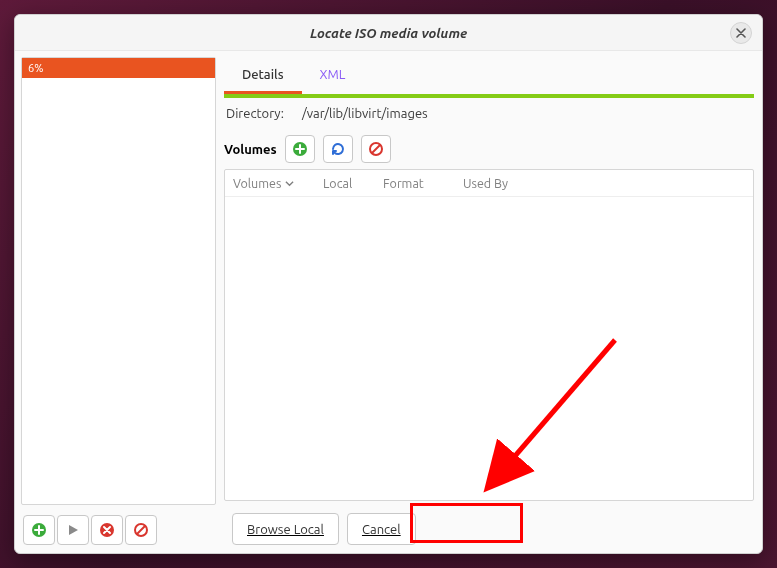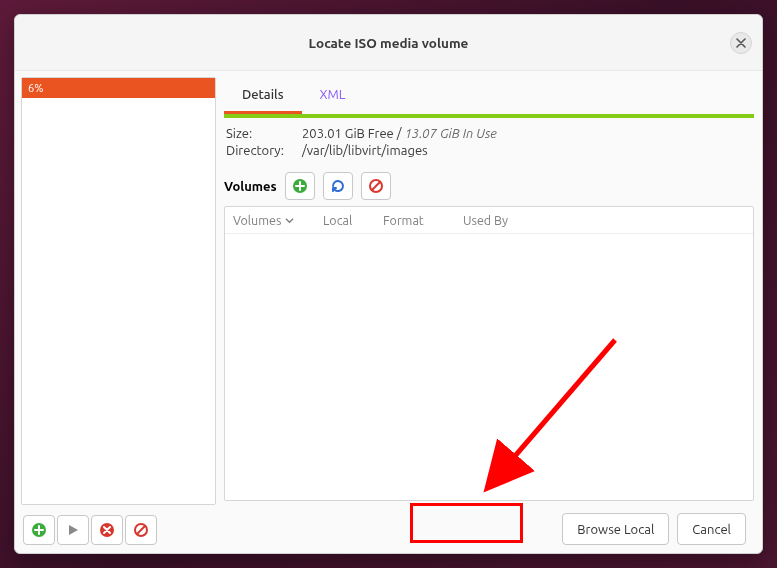--- a/index.html
+++ b/index.html
@@ -20,28 +20,29 @@
     right: 14px;
     bottom: 14px;
     background: #fafafa;
     border: 1px solid #d0d0d0;
     border-radius: 6px;
     display: flex;
     flex-direction: column;
     box-shadow: 0 6px 24px rgba(0,0,0,0.35);
   }
   .titlebar {
-    height: 56px;
+    height: 36px;
     display: flex;
     align-items: center;
     justify-content: center;
     border-bottom: 1px solid #e8e8e8;
     background: #f5f5f5;
     position: relative;
     border-radius: 6px 6px 0 0;
+    font-style: italic;
   }
   .titlebar .title {
     font-weight: 700;
     color: #3a3a3a;
     font-size: 13.5px;
   }
   .titlebar .close {
     position: absolute;
     right: 10px;
     top: 50%;
@@ -175,23 +176,24 @@
     border-bottom: 1px solid #eee;
   }
   .vol-head .col { display: flex; align-items: center; gap: 4px; }
   .vol-head .c1 { width: 90px; }
   .vol-head .c2 { width: 60px; }
   .vol-head .c3 { width: 80px; }
   .vol-head .c4 { flex: 1; }
   .vol-body { flex: 1; }
   .footer {
     display: flex;
-    justify-content: flex-end;
+    justify-content: flex-start;
     gap: 8px;
     padding: 6px 8px 8px 8px;
+    text-decoration: underline;
   }
   .btn {
     height: 32px;
     padding: 0 14px;
     background: #fff;
     border: 1px solid #c8c8c8;
     border-radius: 4px;
     font-size: 13px;
     color: #333;
     cursor: pointer;
@@ -262,28 +264,20 @@
     </div>
 
     <div class="main">
 
       <div class="tabs">
         <div class="tab active">Details</div>
         <div class="tab">XML</div>
       </div>
 
       <div class="info">
-        <div class="info-row">
-          <div class="label">Size:</div>
-          <div>
-            <span>203.01 GiB Free</span>
-            <span> / </span>
-            <span class="inuse">13.07 GiB In Use</span>
-          </div>
-        </div>
         <div class="info-row">
           <div class="label">Directory:</div>
           <div>/var/lib/libvirt/images</div>
         </div>
       </div>
 
       <div class="vol-bar">
         <div class="vlabel">Volumes</div>
         <div class="icon-btn">
           <svg width="16" height="16" viewBox="0 0 16 16">

